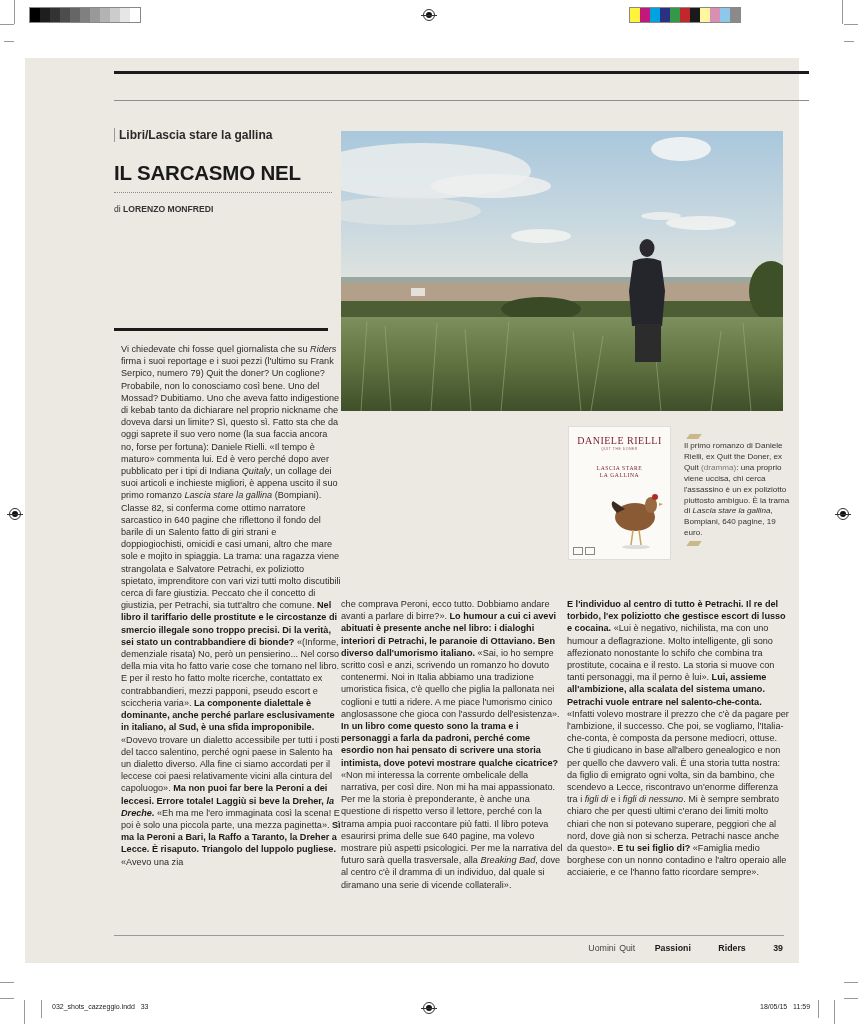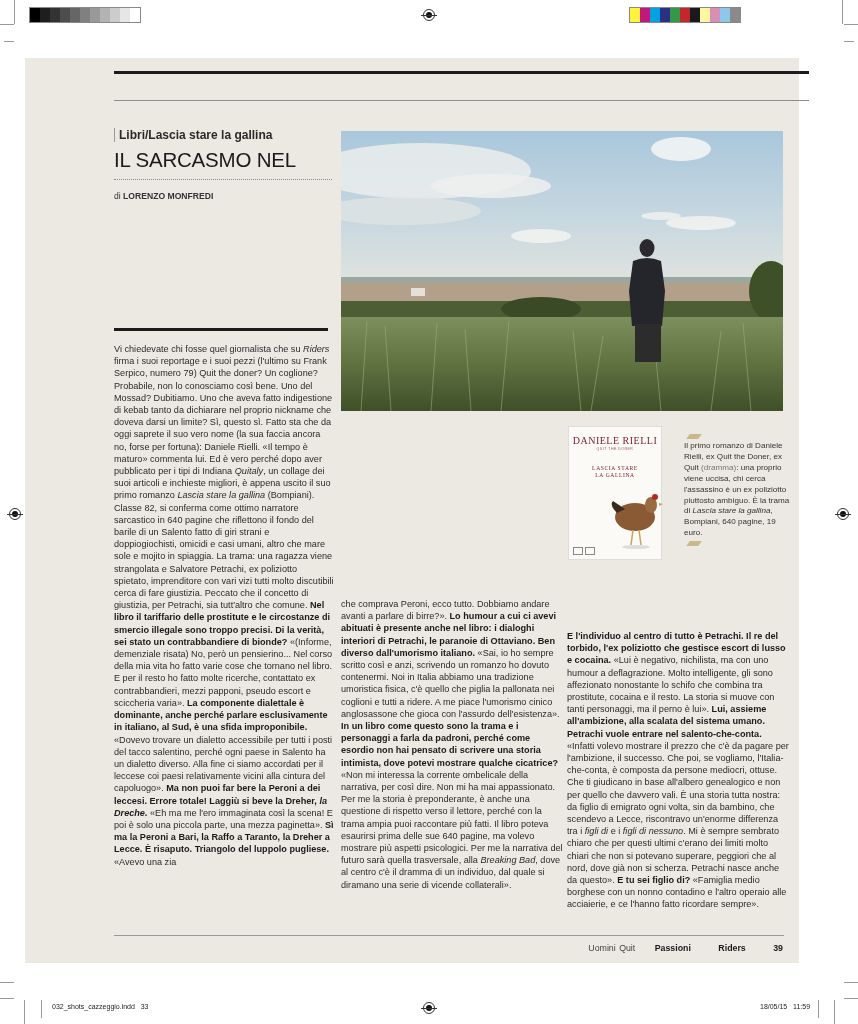--- a/index.html
+++ b/index.html
@@ -16,36 +16,36 @@
   .reg-mark::after { content: ""; position: absolute; left: -3px; top: 5px; width: 16px; height: 1px; background: #333; }
   .crop { position: absolute; background: #999; }
 
   
   .page { position: absolute; left: 25px; top: 58px; width: 774px; height: 905px; background: #ebe9e1; }
   .top-rule { position: absolute; left: 89px; top: 13px; width: 695px; height: 3px; background: #1b1b1b; }
   .top-rule-thin { position: absolute; left: 89px; top: 42px; width: 695px; height: 1px; background: #8c8c8c; }
 
   .left-col { position: absolute; left: 89px; top: 70px; width: 218px; }
   .section-label { font-size: 12px; font-weight: bold; color: #2a2a2a; padding-left: 4px; border-left: 1px solid #999; }
-  .headline { font-size: 20.5px; line-height: 23px; font-weight: normal; color: #1a1a1a; margin-top: 6px; letter-spacing: -0.2px; }
+  .headline { font-size: 20.5px; line-height: 23px; font-weight: bold; color: #1a1a1a; margin-top: 19px; letter-spacing: -0.2px; }
   .dotted-rule { border-top: 1px dotted #8a8a8a; margin-top: 8px; }
   .standfirst { font-family: "Liberation Serif", serif; font-style: italic; font-weight: bold; font-size: 10.4px; line-height: 12.6px; color: #2b2b2b; margin-top: 8px; text-transform: uppercase; }
   .byline { font-size: 8.6px; margin-top: 11px; color: #333; }
   .byline b { font-weight: bold; }
   .thick-rule { position: absolute; left: 89px; top: 270px; width: 214px; height: 3px; background: #1b1b1b; }
 
   .body-text { font-size: 9.15px; line-height: 12.2px; color: #2b2b2b; position: absolute; }
   .body-text b { color: #1a1a1a; }
-  .col1 { left: 89px; top: 285px; width: 220px; }
+  .col1 { left: 96px; top: 285px; width: 220px; }
   .col2 { left: 316px; top: 540px; width: 222px; }
-  .col3 { left: 542px; top: 572px; width: 222px; }
+  .col3 { left: 542px; top: 540px; width: 222px; }
 
   .photo { position: absolute; left: 316px; top: 73px; width: 442px; height: 280px; overflow: hidden; }
 
-  .book { position: absolute; left: 543px; top: 368px; width: 94px; height: 134px; background: #fbfaf7; border: 1px solid #ddd; }
+  .book { position: absolute; left: 543px; top: 368px; width: 103px; height: 134px; background: #fbfaf7; border: 1px solid #ddd; }
   .book-author { font-family: "Liberation Serif", serif; color: #7a2331; font-size: 10px; text-align: center; margin-top: 8px; letter-spacing: 0.5px; }
   .book-sub { font-size: 3.5px; color: #9a5a5a; text-align: center; margin-top: 1px; letter-spacing: 0.5px; }
   .book-title { font-family: "Liberation Serif", serif; color: #7a2331; font-size: 5.6px; text-align: center; margin-top: 14px; line-height: 7px; letter-spacing: 0.6px; }
   .book-logo { position: absolute; left: 4px; bottom: 4px; display: flex; gap: 2px; }
   .book-logo span { width: 10px; height: 8px; border: 0.5px solid #888; display: block; font-size: 3px; }
   .hen { position: absolute; left: 36px; top: 64px; }
 
   .caption { position: absolute; left: 659px; top: 374px; width: 110px; font-size: 8.1px; line-height: 10.9px; color: #333; }
   .caption-mark { display: block; width: 12px; height: 5px; background: #c9b88a; transform: skewX(-35deg); margin: 2px 0 2px 4px; }
 

